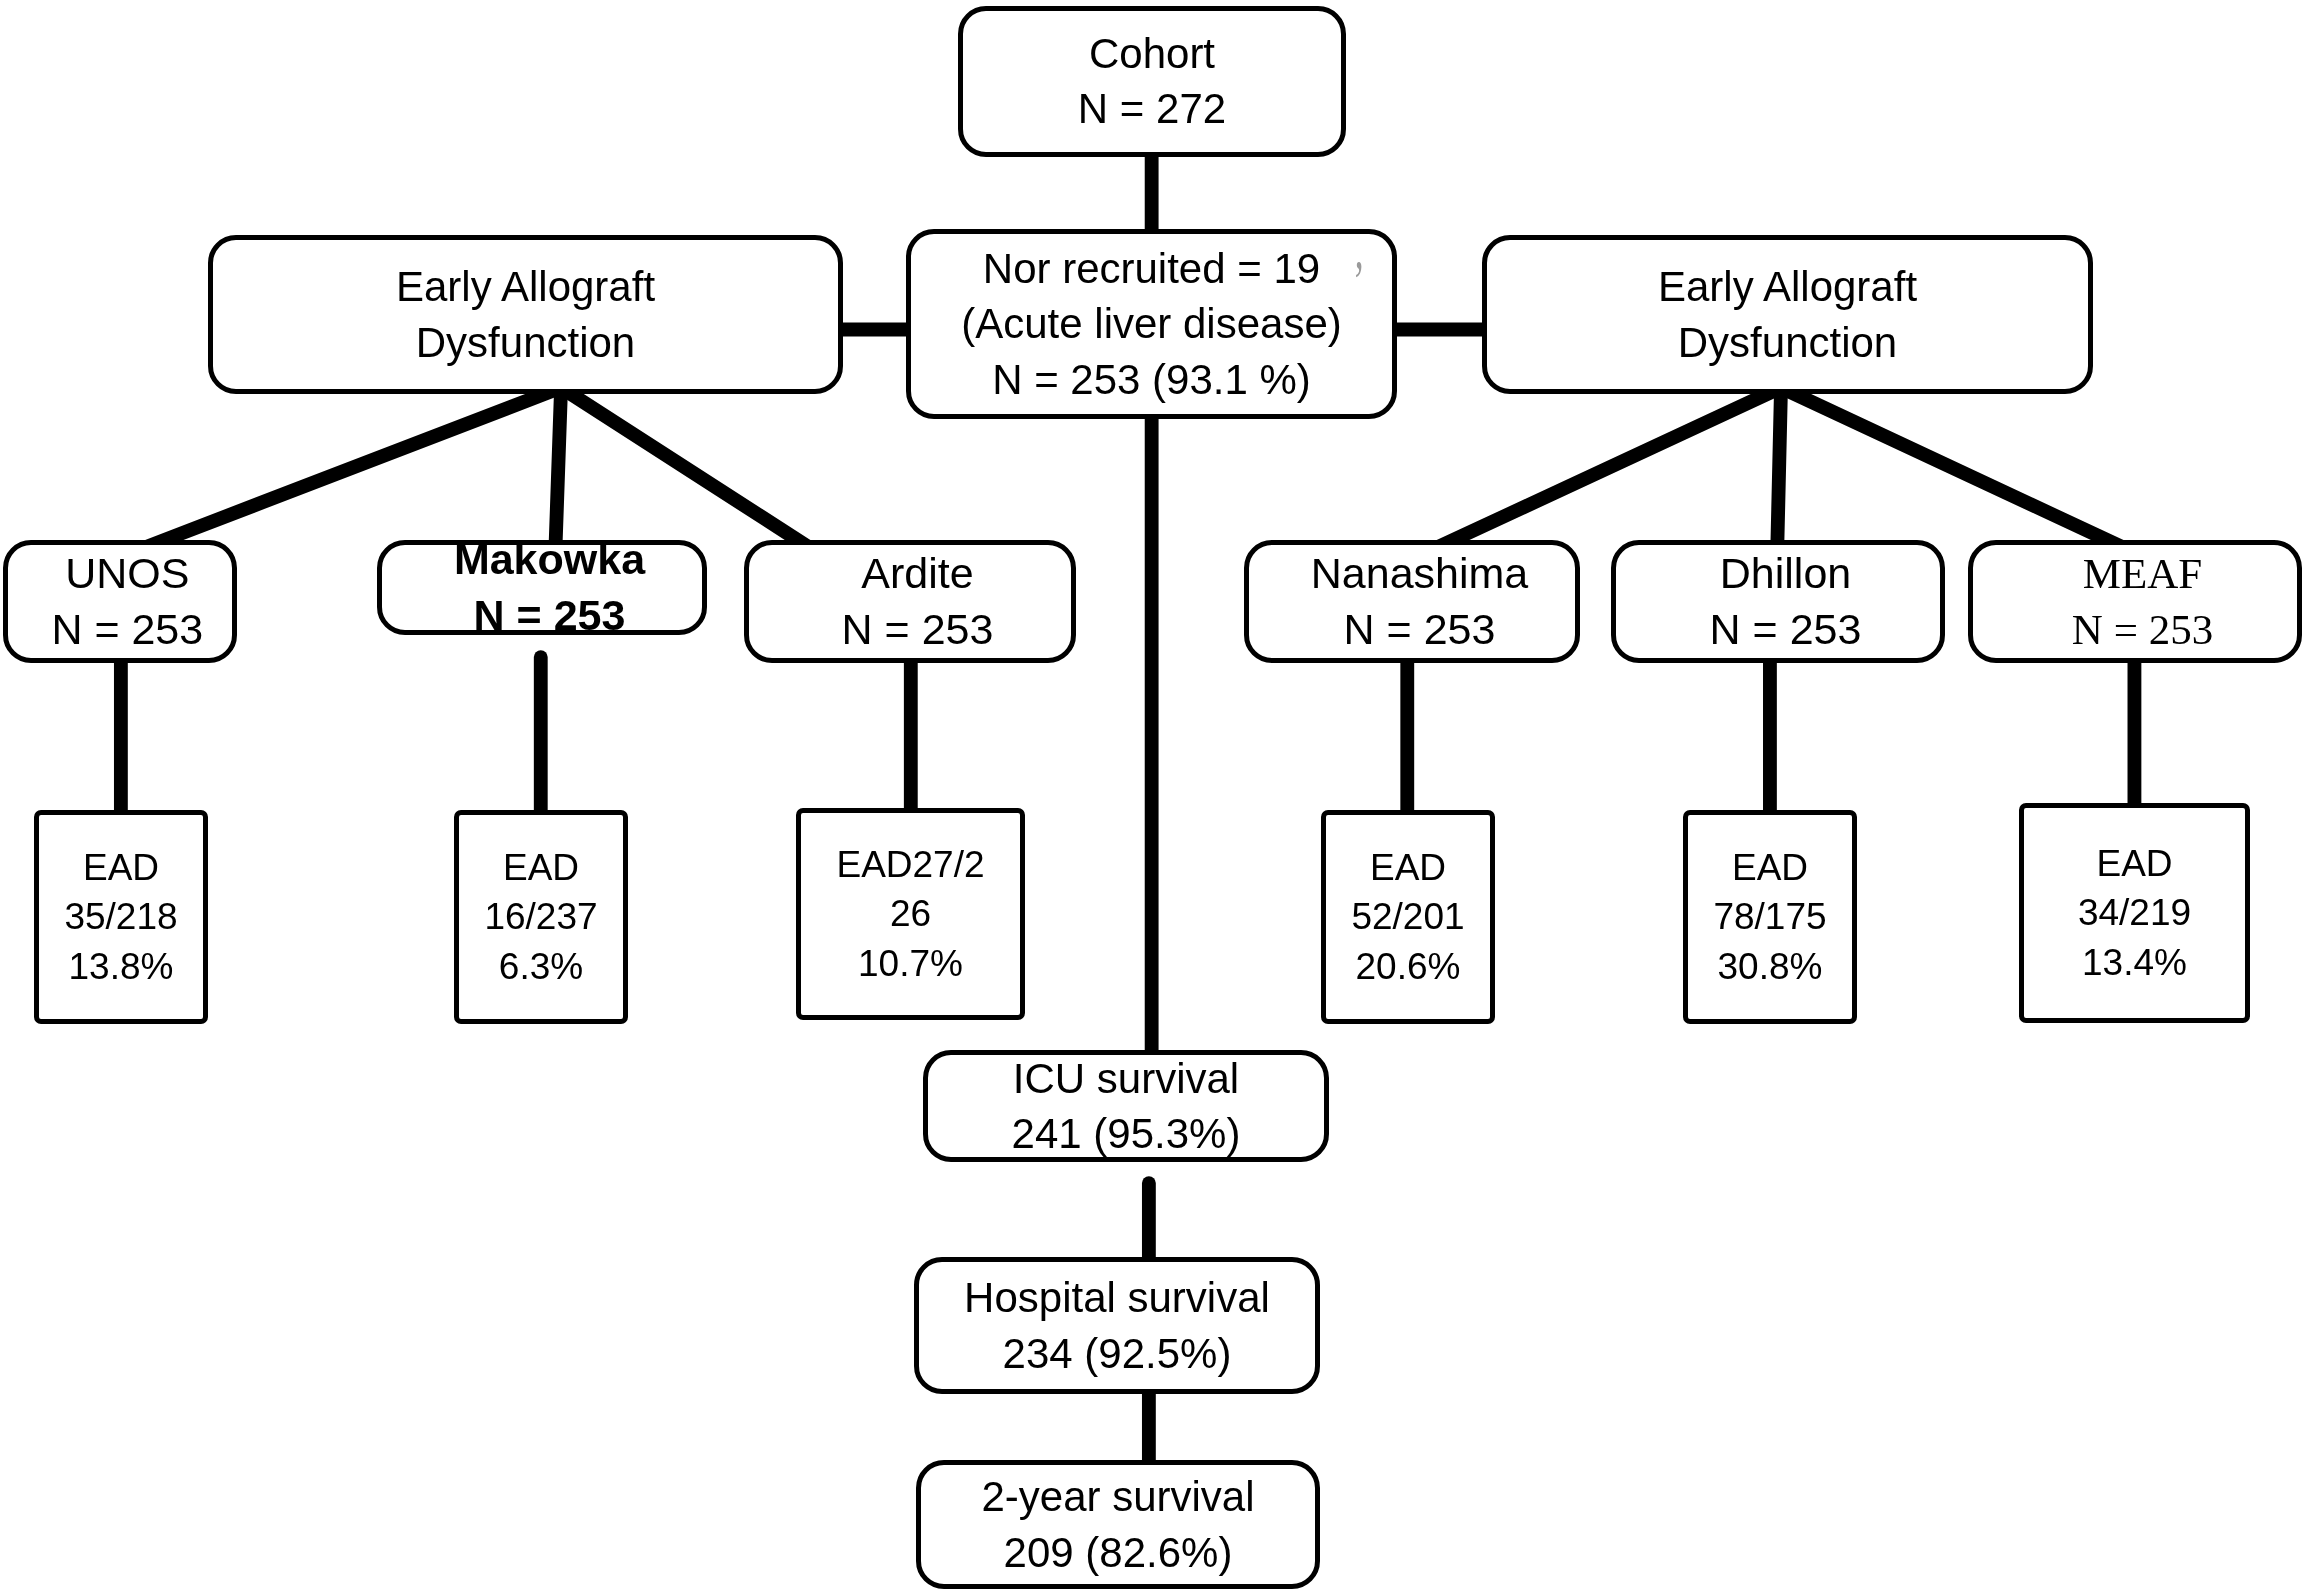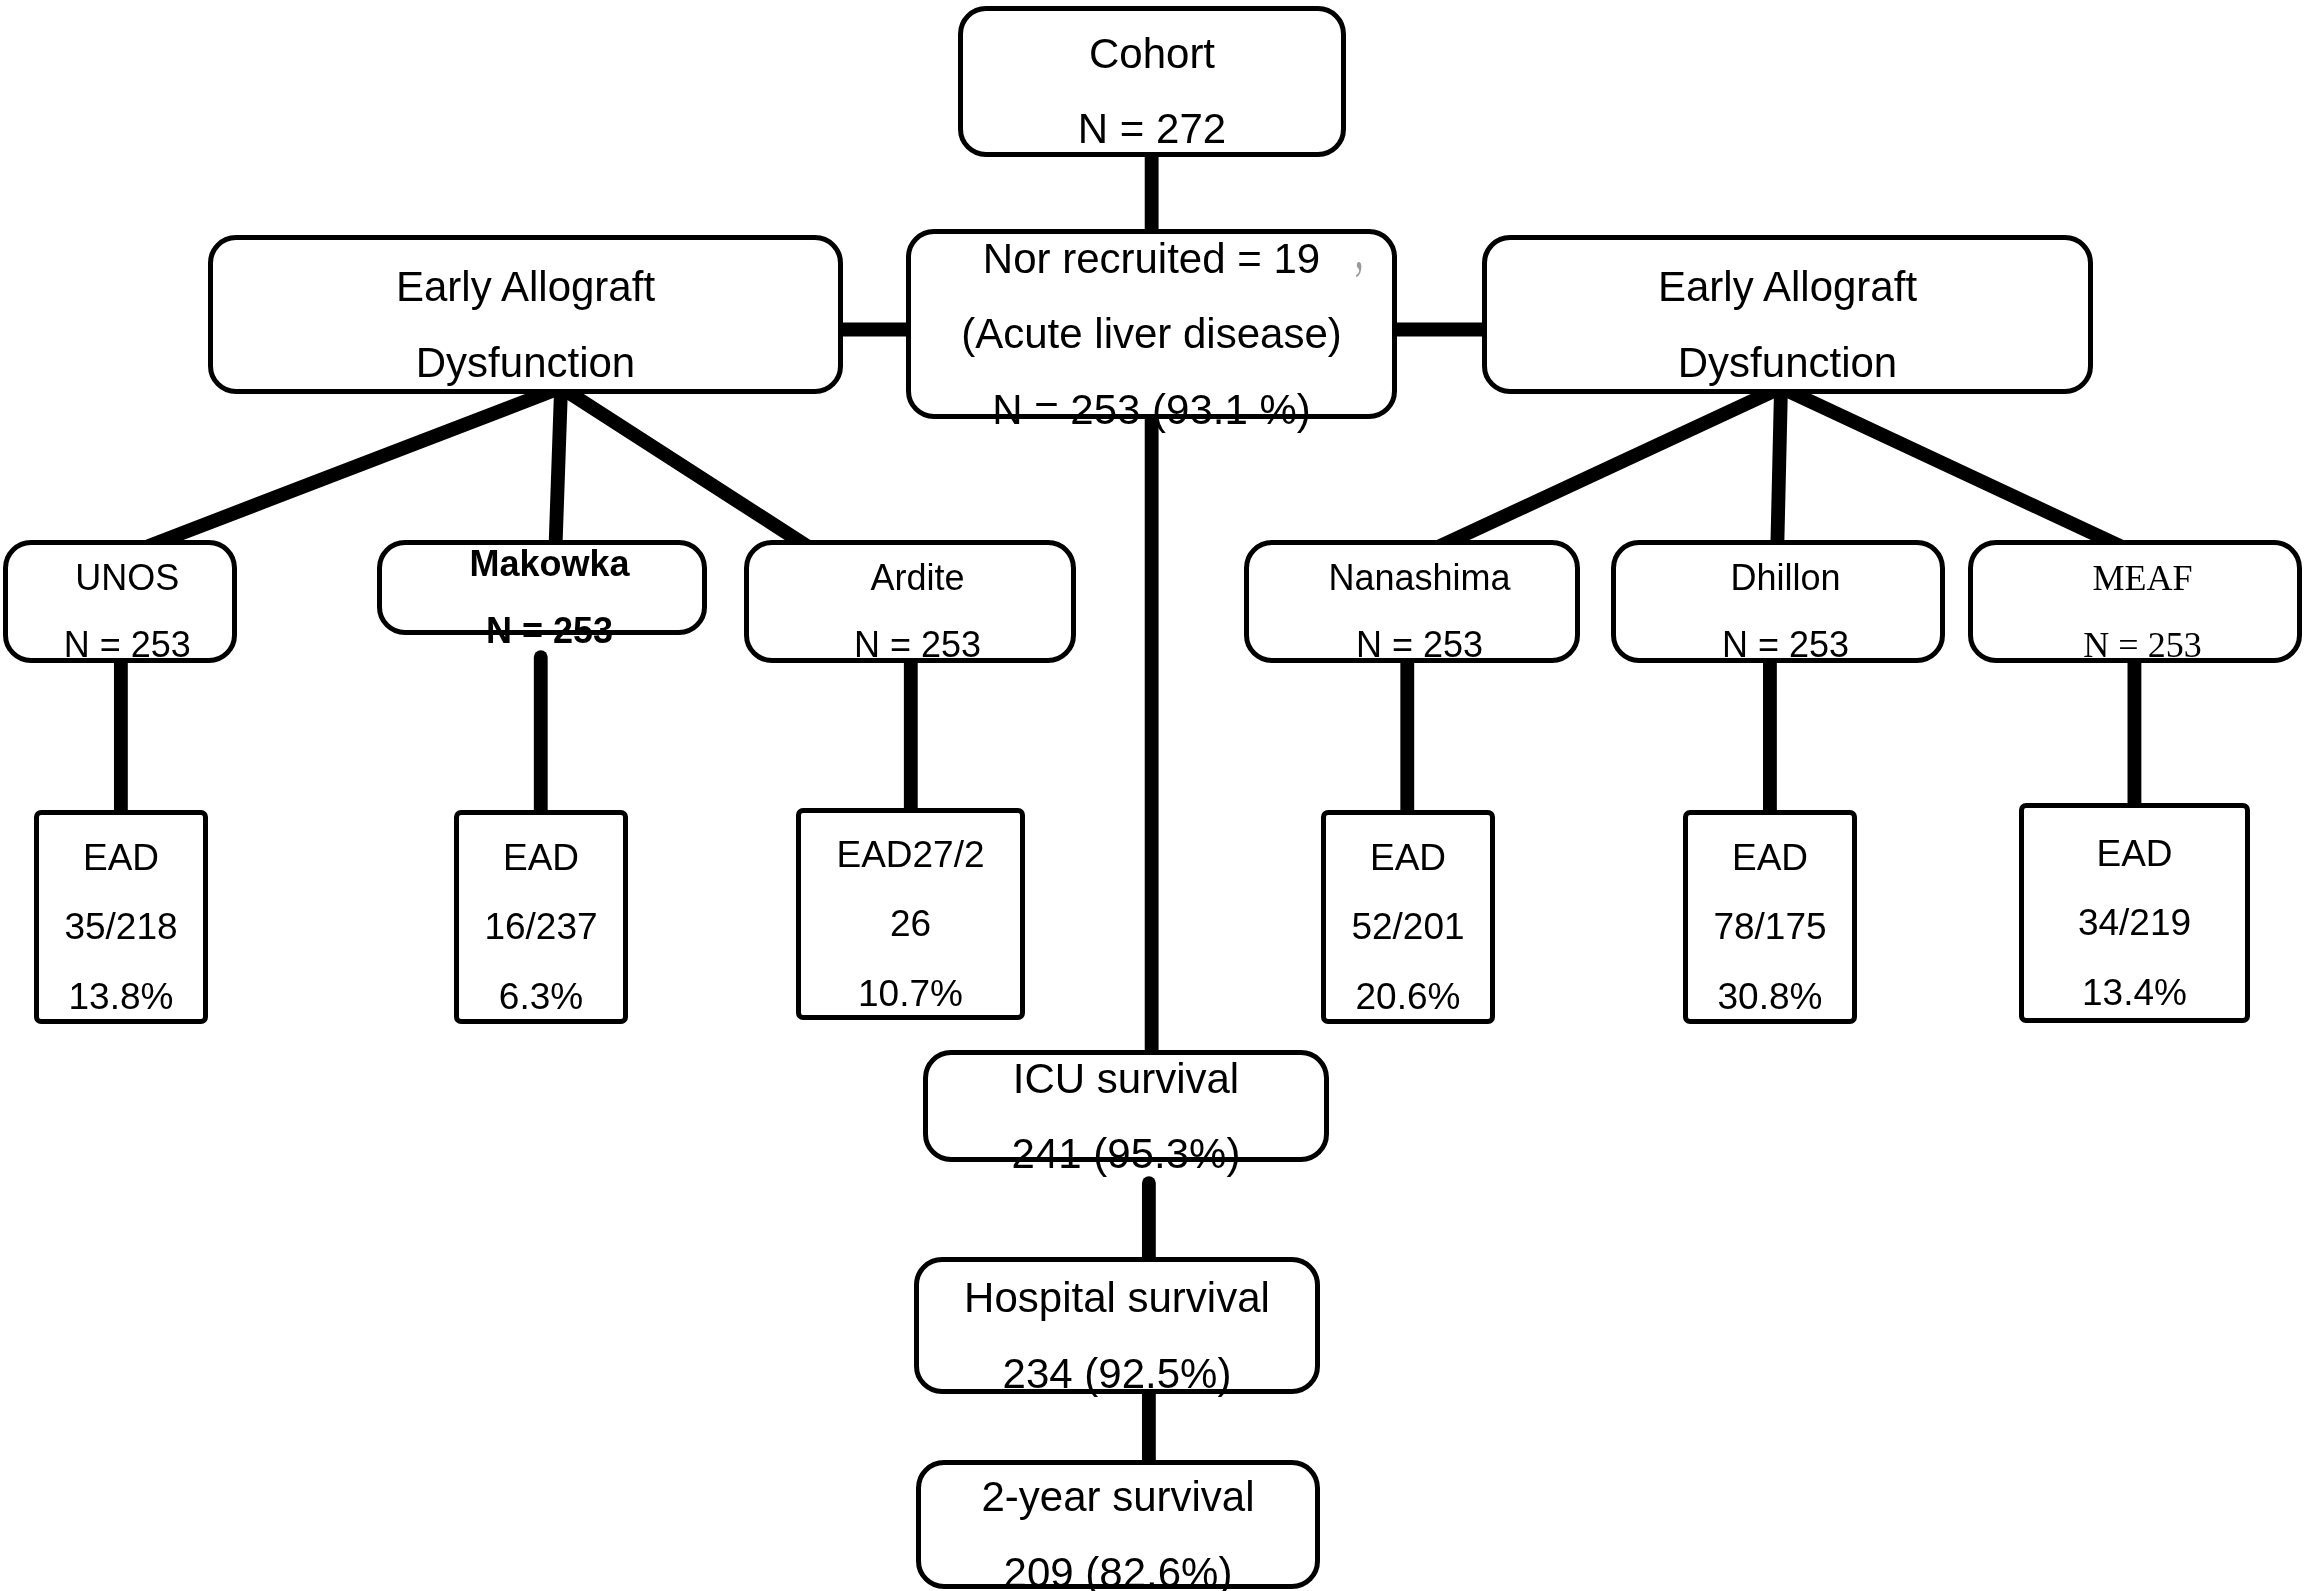--- a/index.html
+++ b/index.html
@@ -31,22 +31,22 @@
     box-sizing: border-box;
     display: flex;
     flex-direction: column;
     align-items: center;
     justify-content: center;
     text-align: center;
     font-size: 42px;
     line-height: 1.32;
     color: #000000;
   }
-  .box .ln { white-space: nowrap; margin-top: 20px; }
-  .criteria-box { font-size: 36px; line-height: 1.28; padding-left: 15px; }
+  .box .ln { white-space: nowrap; }
+  .criteria-box { font-size: 43px; line-height: 1.28; padding-left: 15px; }
   .ead-box { font-size: 37px; line-height: 1.34; border-radius: 7px; }
   .stray {
     position: absolute;
     left: 1349px;
     top: 247px;
     font-size: 59px;
     color: #9a9a9a;
     font-family: "Liberation Serif", serif;
     transform: scaleX(0.6);
   }

